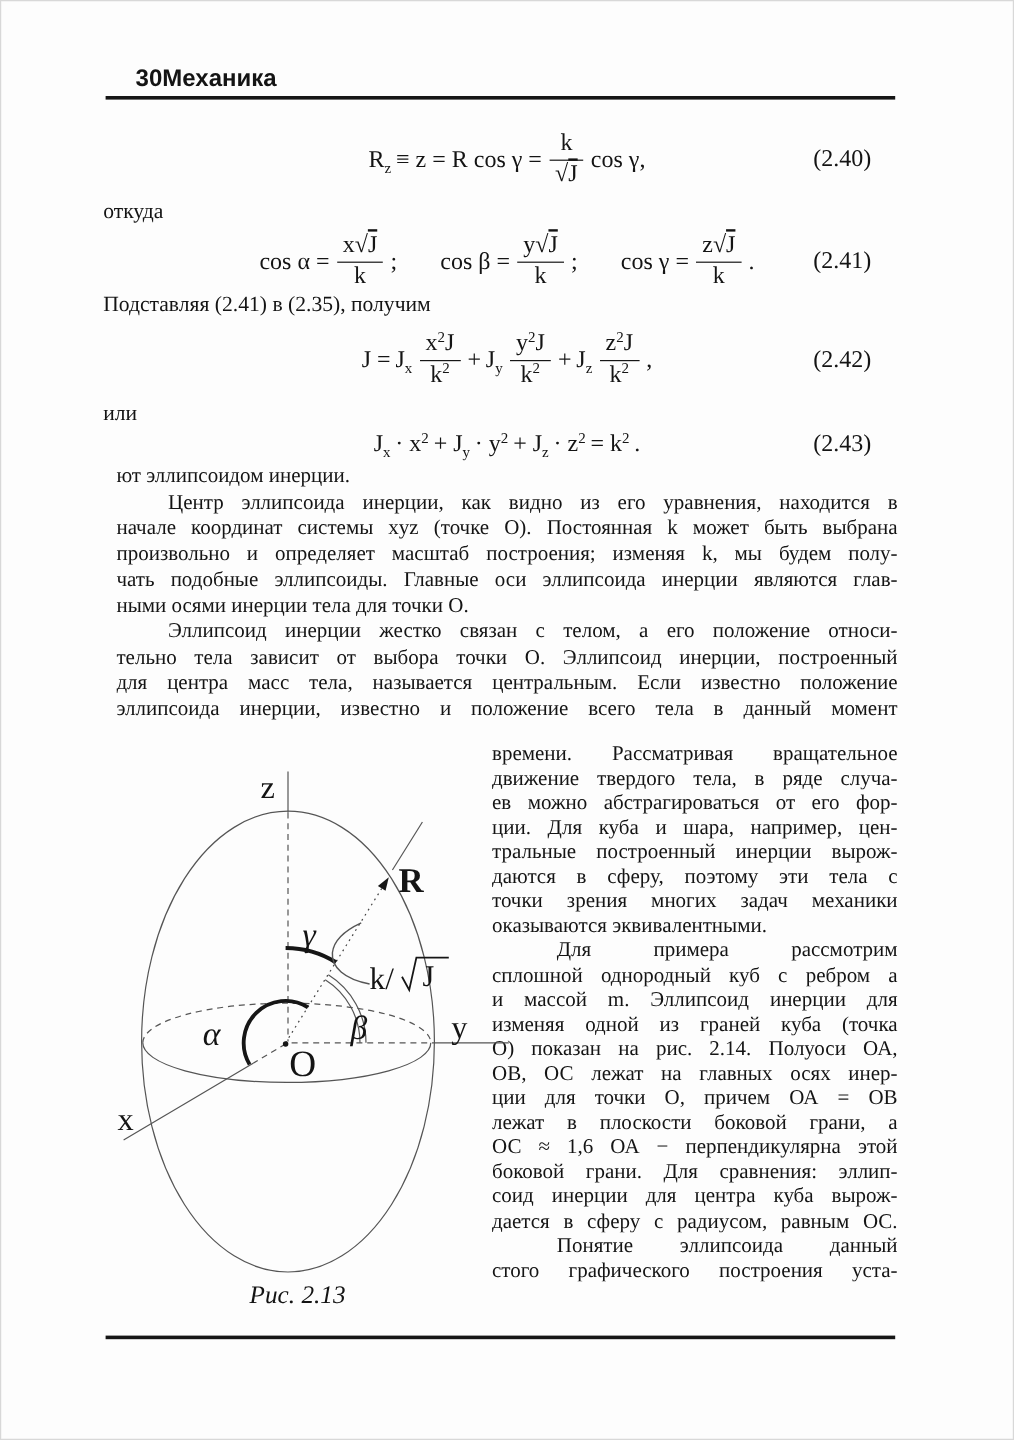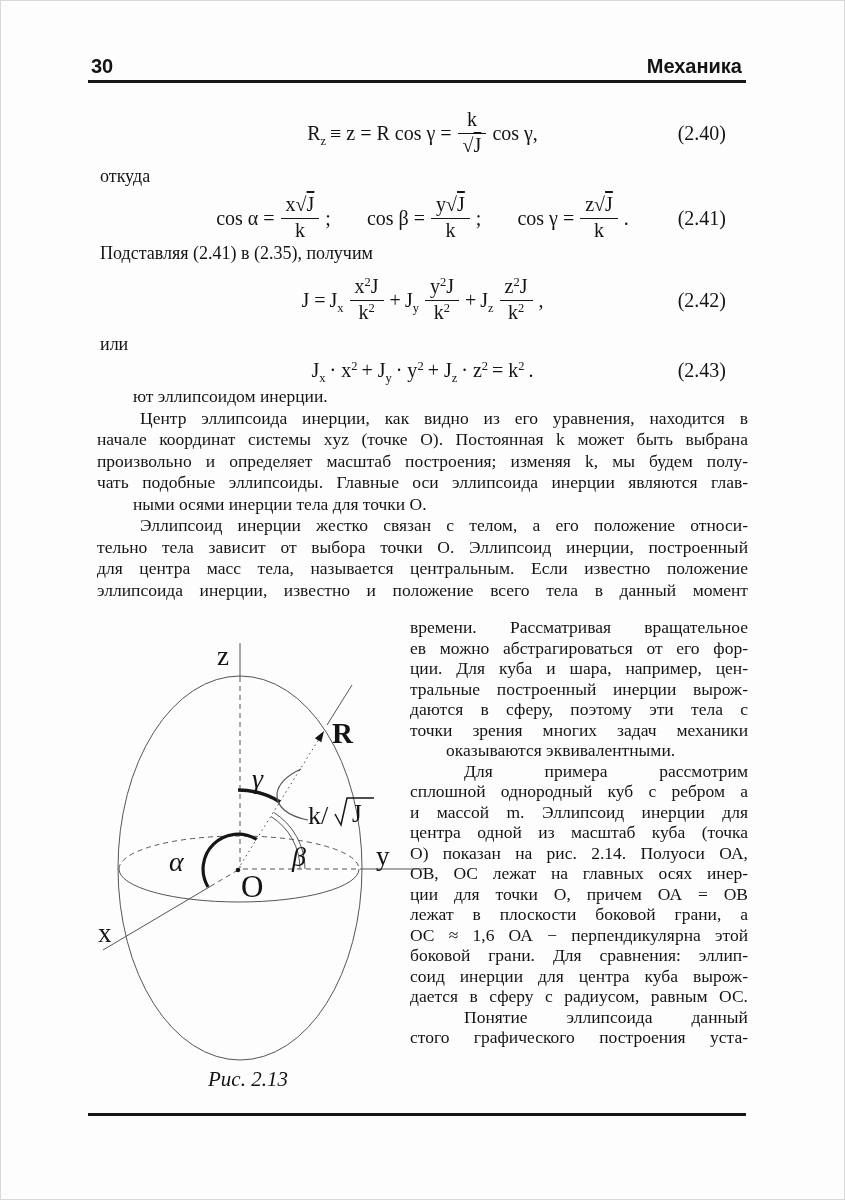--- a/index.html
+++ b/index.html
@@ -1,46 +1,46 @@
 <!DOCTYPE html>
 <html><head>
 <meta charset="utf-8">
 <style>
   html,body{margin:0;padding:0;background:#cfcfcf;}
   .page{position:relative;width:845px;height:1200px;background:#fdfdfd;overflow:hidden;
         color:#141414;font-family:"Liberation Serif","DejaVu Serif",serif;
         box-shadow:inset 0 0 0 1px #d8d8d8;}
   
-  .hdr{position:absolute;left:91px;top:55px;width:651px;display:flex;justify-content:space-between;
+  .hdr{position:absolute;left:113px;top:55px;width:651px;display:flex;justify-content:flex-start;
        font-family:"Liberation Sans","DejaVu Sans",sans-serif;font-weight:bold;font-size:20px;}
   .hrule,.brule{position:absolute;left:88px;width:658px;height:3px;background:#161616;}
   .hrule{top:80px}
   .brule{top:1113px}
   
   .eq{position:absolute;left:97px;width:651px;display:flex;align-items:center;justify-content:center;
       font-size:20px;}
   .eq-body{display:flex;align-items:center;gap:4px;}
   .eq-num{position:absolute;right:22px;top:50%;transform:translateY(-50%);font-size:20px;}
   .tok{display:inline;white-space:pre;}
   .sb{font-size:12.5px;position:relative;top:5px;line-height:0;}
   .sp{font-size:12.5px;position:relative;top:-7px;line-height:0;}
   .frac{display:inline-flex;flex-direction:column;align-items:center;padding:0 2px;line-height:1.08;}
   .fr-num,.fr-den{padding:0 5px;white-space:pre;}
   .fbar{align-self:stretch;height:0;border-top:1.6px solid #161616;margin:2px 0 1px;}
   .ov{text-decoration:overline;}
   .gap{display:inline-block;width:28px;}
   
-  .ftext{position:absolute;left:100px;font-size:18px;}
+  .ftext{position:absolute;left:86px;font-size:18px;}
   
   .para{position:absolute;left:97px;top:386px;width:651px;}
   .rcol{position:absolute;left:410px;top:617px;width:338px;}
   .ln{font-size:17.5px;text-align:justify;text-align-last:justify;overflow:hidden;}
   .para .ln{line-height:21.5px;height:21.5px;}
   .rcol .ln{line-height:20.5px;height:20.5px;}
-  .ln.l{text-align-last:left;margin-left:36px;}
+  .ln.l{text-align-last:left;}
   .para .ind{text-indent:43px;}
   .rcol .ind{text-indent:54px;}
   
   .fig{position:absolute;left:95px;top:628px;width:330px;height:480px;}
   .fig text{font-family:"Liberation Serif","DejaVu Serif",serif;fill:#141414;}
   .thin{stroke:#555;stroke-width:1;fill:none;}
   .thick{stroke:#161616;fill:none;}
   .dash{stroke-dasharray:5,4;}
 </style>
 </head>
@@ -153,30 +153,31 @@
     <div class="ln">чать подобные эллипсоиды. Главные оси эллипсоида инерции являются глав-</div>
     <div class="ln l">ными осями инерции тела для точки О.</div>
     <div class="ln ind">Эллипсоид инерции жестко связан с телом, а его положение относи-</div>
     <div class="ln">тельно тела зависит от выбора точки О. Эллипсоид инерции, построенный</div>
     <div class="ln">для центра масс тела, называется центральным. Если известно положение</div>
     <div class="ln">эллипсоида инерции, известно и положение всего тела в данный момент</div>
   </div>
 
   <div class="rcol">
     <div class="ln">времени. Рассматривая вращательное</div>
+    <div class="ln">движение твердого тела, в ряде случа-</div>
     <div class="ln">ев можно абстрагироваться от его фор-</div>
     <div class="ln">ции. Для куба и шара, например, цен-</div>
     <div class="ln">тральные построенный инерции вырож-</div>
     <div class="ln">даются в сферу, поэтому эти тела с</div>
     <div class="ln">точки зрения многих задач механики</div>
     <div class="ln l">оказываются эквивалентными.</div>
     <div class="ln ind">Для примера рассмотрим</div>
     <div class="ln">сплошной однородный куб с ребром a</div>
     <div class="ln">и массой m. Эллипсоид инерции для</div>
-    <div class="ln">центра одной из масштаб куба (точка</div>
+    <div class="ln">изменяя одной из граней куба (точка</div>
     <div class="ln">О) показан на рис. 2.14. Полуоси ОА,</div>
     <div class="ln">ОВ, ОС лежат на главных осях инер-</div>
     <div class="ln">ции для точки О, причем ОА = ОВ</div>
     <div class="ln">лежат в плоскости боковой грани, а</div>
     <div class="ln">ОС ≈ 1,6 ОА − перпендикулярна этой</div>
     <div class="ln">боковой грани. Для сравнения: эллип-</div>
     <div class="ln">соид инерции для центра куба вырож-</div>
     <div class="ln">дается в сферу с радиусом, равным ОС.</div>
     <div class="ln ind">Понятие эллипсоида данный</div>
     <div class="ln">стого графического построения уста-</div>

